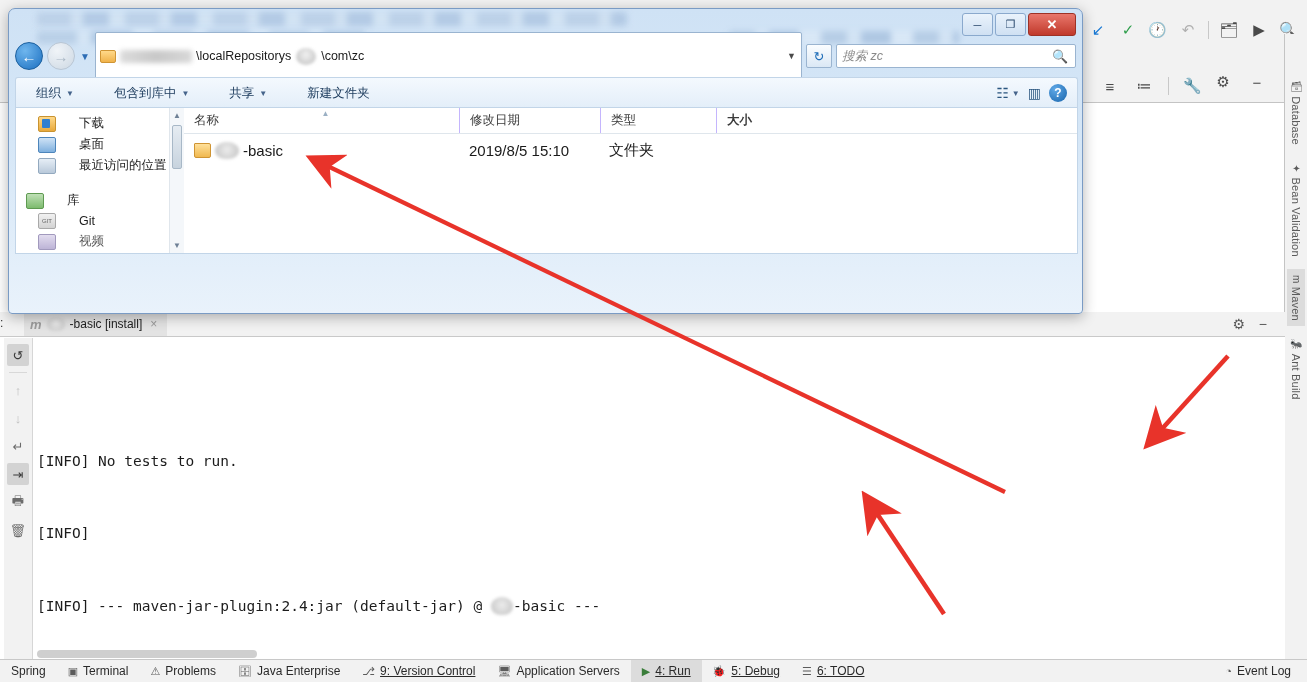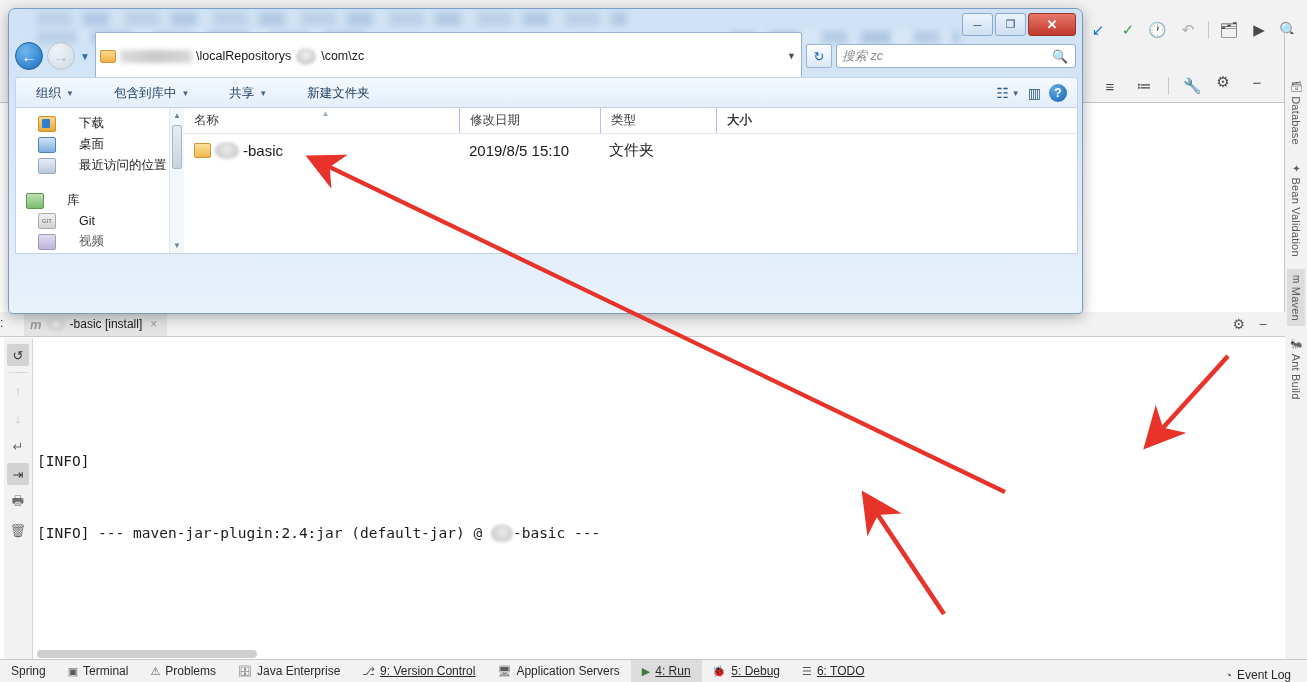--- a/index.html
+++ b/index.html
@@ -90,21 +90,21 @@
     filter:blur(1.8px);border-radius:50% 50% 45% 45%;
   }
   .console-scroll-h{
     position:absolute;left:37px;bottom:2px;width:220px;height:8px;background:#cfcfcf;border-radius:4px;
   }
 
   
   .statusbar{
     position:absolute;left:0;bottom:0;width:1307px;height:22px;
     background:#f2f2f2;border-top:1px solid #c8c8c8;
-    display:flex;align-items:flex-end;font-size:12px;color:#2a2a2a;
+    display:flex;align-items:center;font-size:12px;color:#2a2a2a;
   }
   .sb-item{display:flex;align-items:center;gap:5px;padding:0 11px;height:22px;}
   .sb-item.active{background:#dcdcdc;}
   .sb-ic{font-size:11px;color:#5b5b5b;}
   .sb-u{text-decoration:underline;}
   .sb-spacer{flex:1;}
   .sb-right{display:flex;align-items:center;gap:5px;padding-right:16px;}
 
   
   #explorer{
@@ -322,20 +322,21 @@
       <div class="cs-ic">↵</div>
       <div class="cs-ic sel">⇥</div>
       <div class="cs-ic">🖶</div>
       <div class="cs-ic">🗑</div>
     </div>
 
     <div class="console-text">
       <div class="ln" style="overflow:hidden;height:14px;">
         
       </div>
+      <div class="ln">[INFO] No tests to run.</div>
       <div class="ln">[INFO]</div>
       <div class="ln"><span>[INFO] --- maven-jar-plugin:2.4:jar (default-jar) @ </span><span class="blob"></span><span>-basic ---</span></div>
       
       
 
       
 
       
 
       

